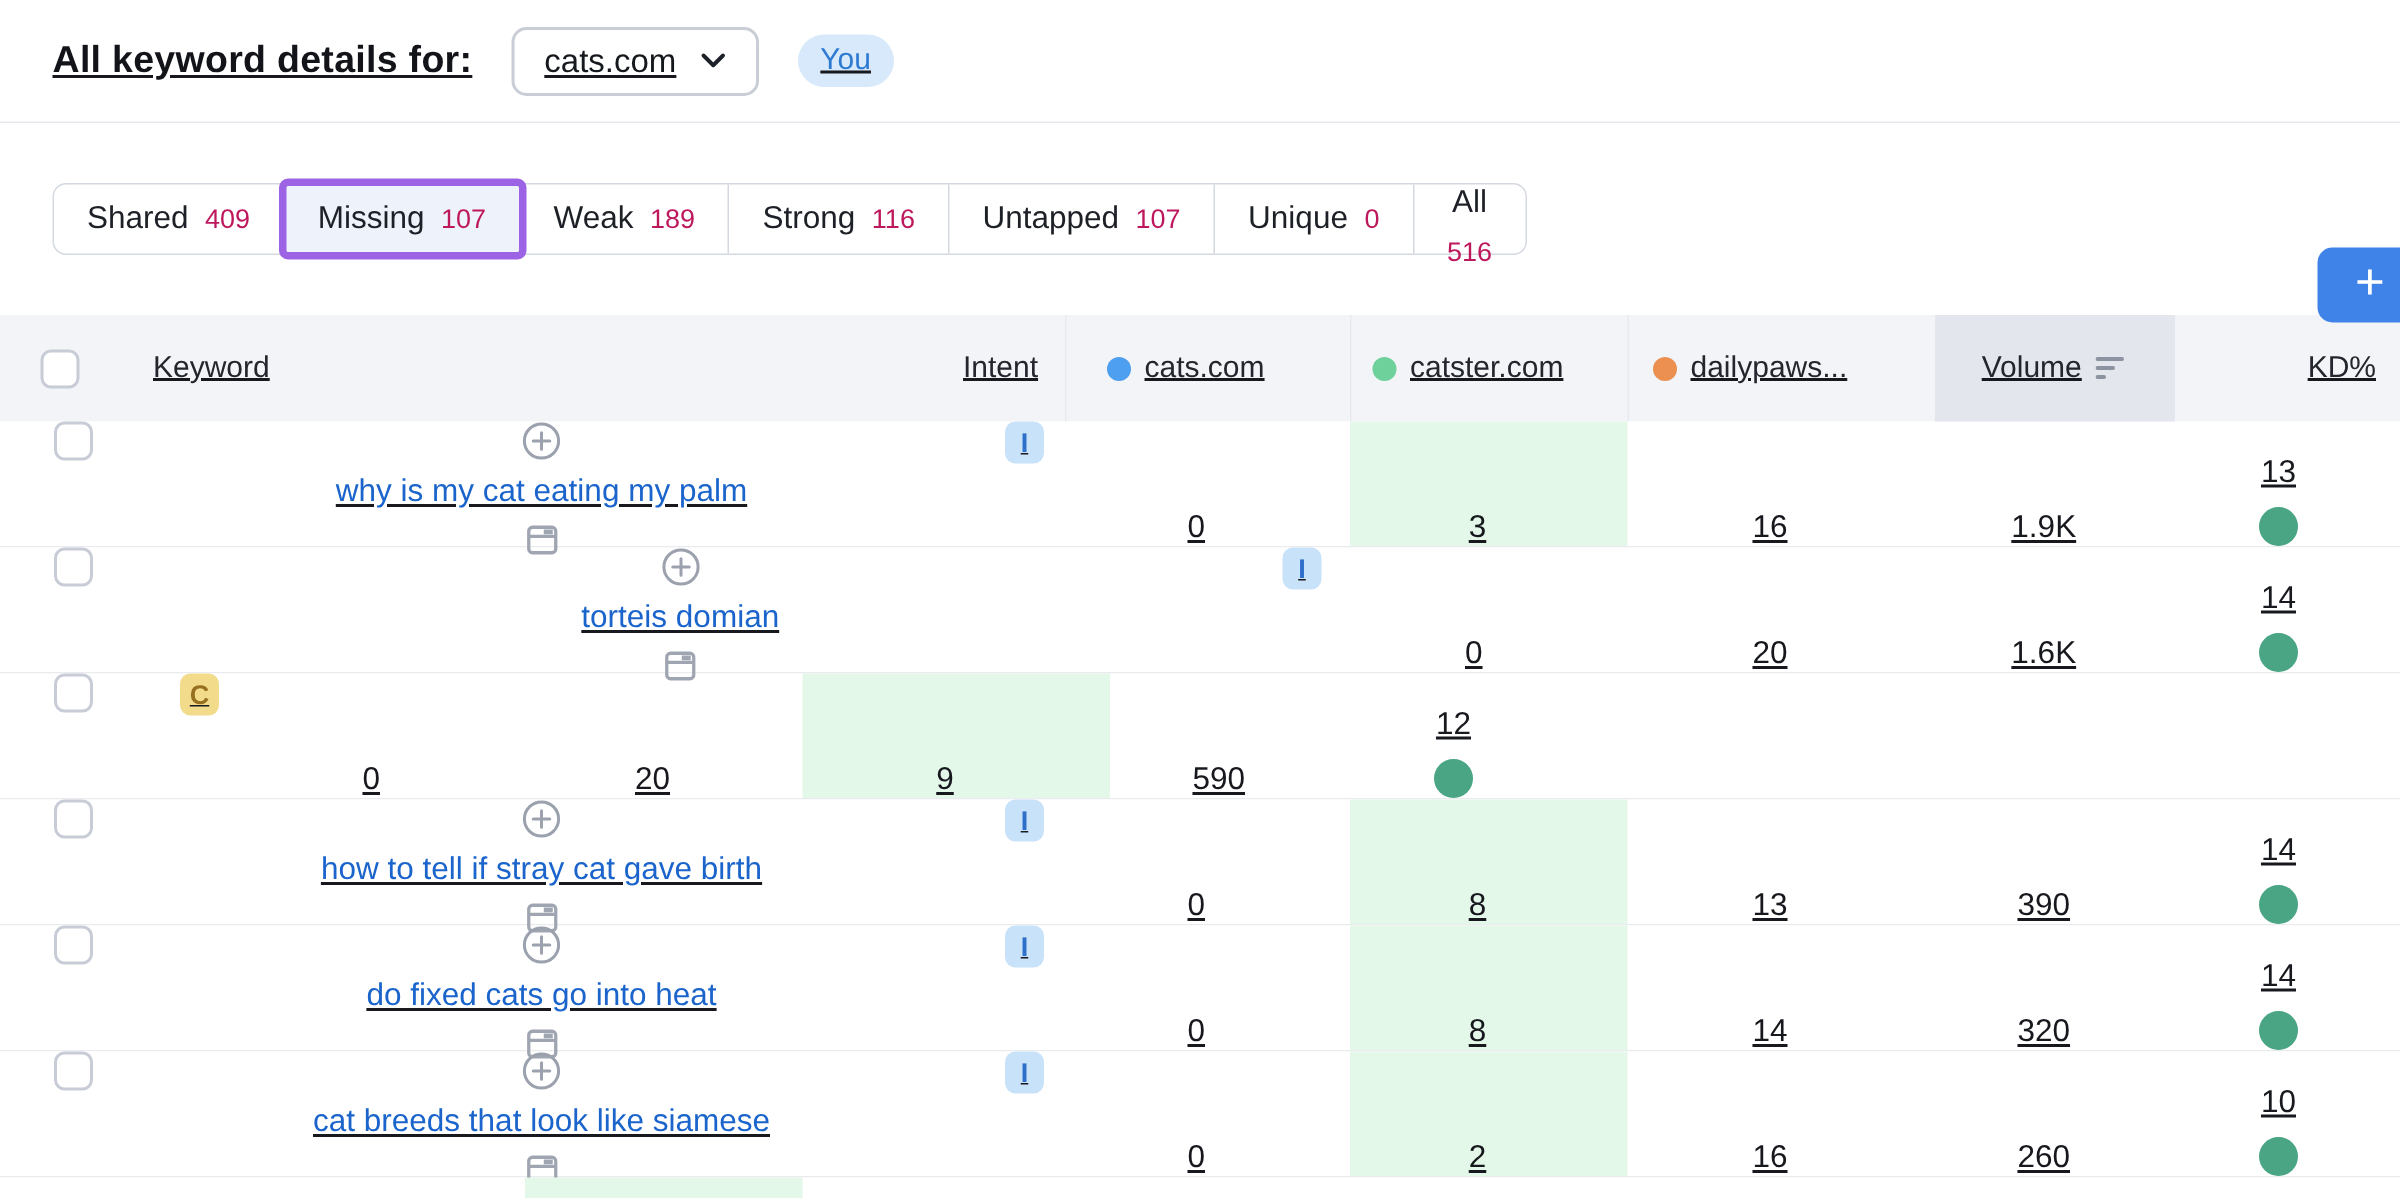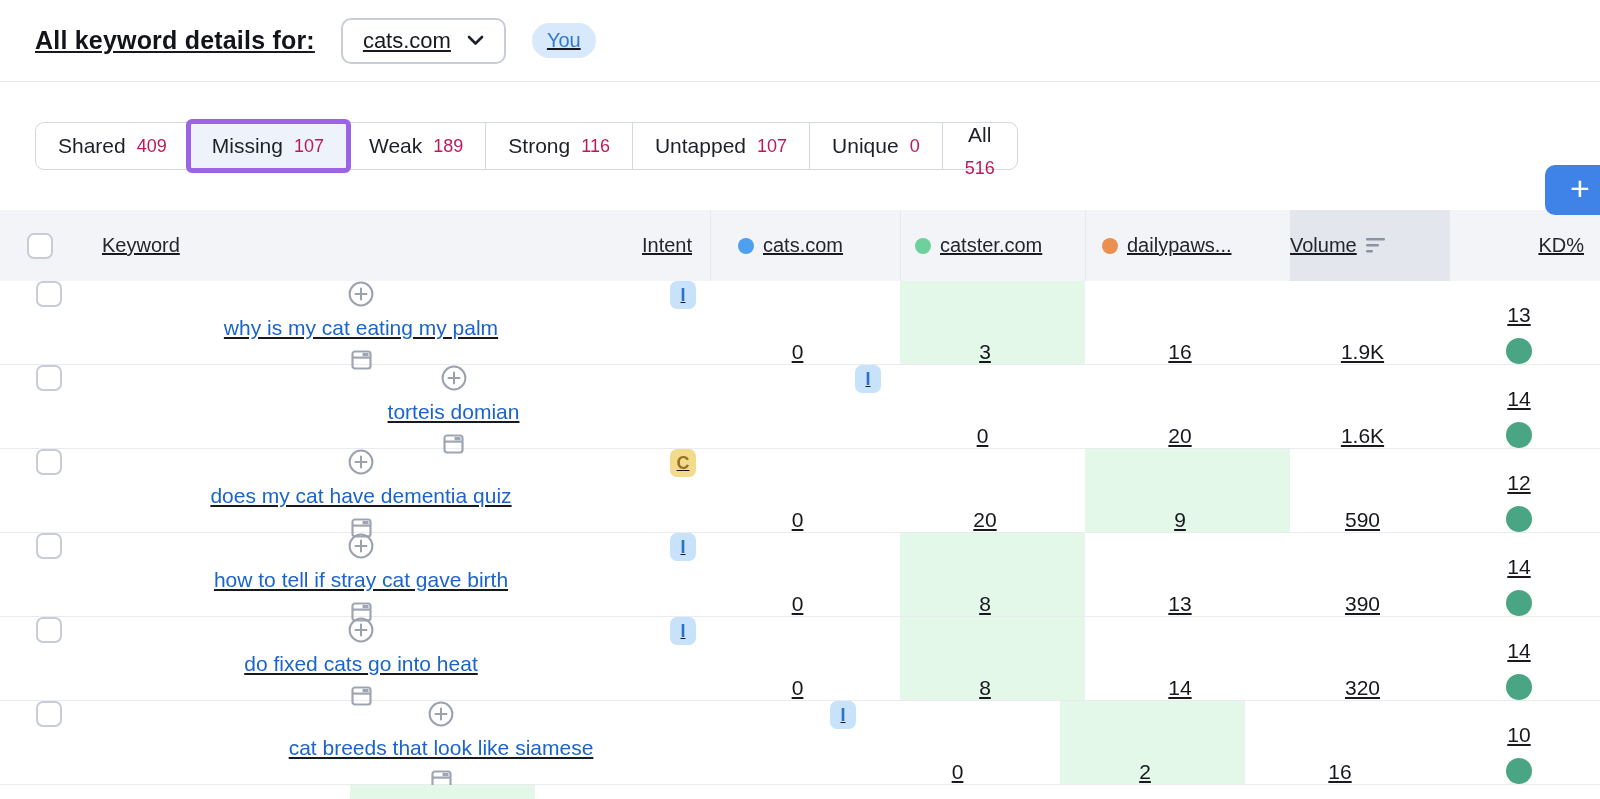--- a/index.html
+++ b/index.html
@@ -48,21 +48,21 @@
   .c-catster { width:185px; flex:none; }
   .c-dailypaws { width:205px; flex:none; }
   .c-volume { width:160px; flex:none; }
   .c-kd { width:150px; flex:none; }
 
   .thead .c-intent { padding-left:22px; }
   .thead .c-cats, .thead .c-catster, .thead .c-dailypaws { gap:9px; border-left:1px solid #e7e9ef; }
   .thead .c-cats { padding-left:27px; }
   .thead .c-catster { padding-left:14px; }
   .thead .c-dailypaws { padding-left:16px; }
-  .thead .c-volume { background:#e4e6ed; gap:9px; cursor:pointer; }
+  .thead .c-volume { background:#e4e6ed; justify-content:center; gap:9px; cursor:pointer; }
   .thead .c-kd { justify-content:flex-end; padding-right:16px;text-align:right; }
 
   .dot { width:16px; height:16px; border-radius:50%; flex:none; }
 
   .checkbox { width:26px; height:26px; border:2px solid #c8ccd6; border-radius:7px;
               background:#fff; cursor:pointer; flex:none; }
 
   .kw-link { font-size:21px; color:#1a64cc; text-decoration:none; cursor:pointer; white-space:nowrap; }
   .plus-circle, .serp-icon { display:inline-flex; cursor:pointer; flex:none; }
 
@@ -227,36 +227,20 @@
       <div class="c-kd cell">
         <span>14</span>
         <span class="kd-dot"></span>
       </div>
     </div>
 
     <div class="trow">
       <div class="c-check">
           <span class="checkbox"></span>
         </div>
-      <div class="c-kw">
-        <span class="plus-circle">
-            <svg width="26" height="26" viewBox="0 0 26 26">
-              <circle cx="13" cy="13" r="11.4" fill="none" stroke="#9ba1ad" stroke-width="2"></circle>
-              <path d="M13 7.5v11M7.5 13h11" stroke="#9ba1ad" stroke-width="2" stroke-linecap="round"></path>
-            </svg>
-          </span>
-        <a class="kw-link">does my cat have dementia quiz</a>
-        <span class="serp-icon">
-            <svg width="21" height="22" viewBox="0 0 21 22">
-              <rect x="1.5" y="2.5" width="18" height="17" rx="2.5" fill="none" stroke="#a0a6b1" stroke-width="2.2"></rect>
-              <line x1="2" y1="8.6" x2="19" y2="8.6" stroke="#a0a6b1" stroke-width="2.2"></line>
-              <rect x="11.5" y="4" width="6" height="3.2" fill="#a0a6b1"></rect>
-            </svg>
-          </span>
-      </div>
       <div class="c-intent">
           <span class="badge badge-c">C</span>
         </div>
       <div class="c-cats num">0</div>
       <div class="c-catster num">20</div>
       <div class="c-dailypaws num hl">9</div>
       <div class="c-volume num">590</div>
       <div class="c-kd cell">
         <span>12</span>
         <span class="kd-dot"></span>
@@ -348,20 +332,21 @@
               <rect x="11.5" y="4" width="6" height="3.2" fill="#a0a6b1"></rect>
             </svg>
           </span>
       </div>
       <div class="c-intent">
           <span class="badge badge-i">I</span>
         </div>
       <div class="c-cats num">0</div>
       <div class="c-catster num hl">2</div>
       <div class="c-dailypaws num">16</div>
+      <div class="c-volume num">260</div>
       <div class="c-kd cell">
         <span>10</span>
         <span class="kd-dot"></span>
       </div>
     </div>
 
     <div class="bottom-strip">
       <div class="c-check"></div>
       <div class="bs-fill"></div>
       <div class="c-intent"></div>

